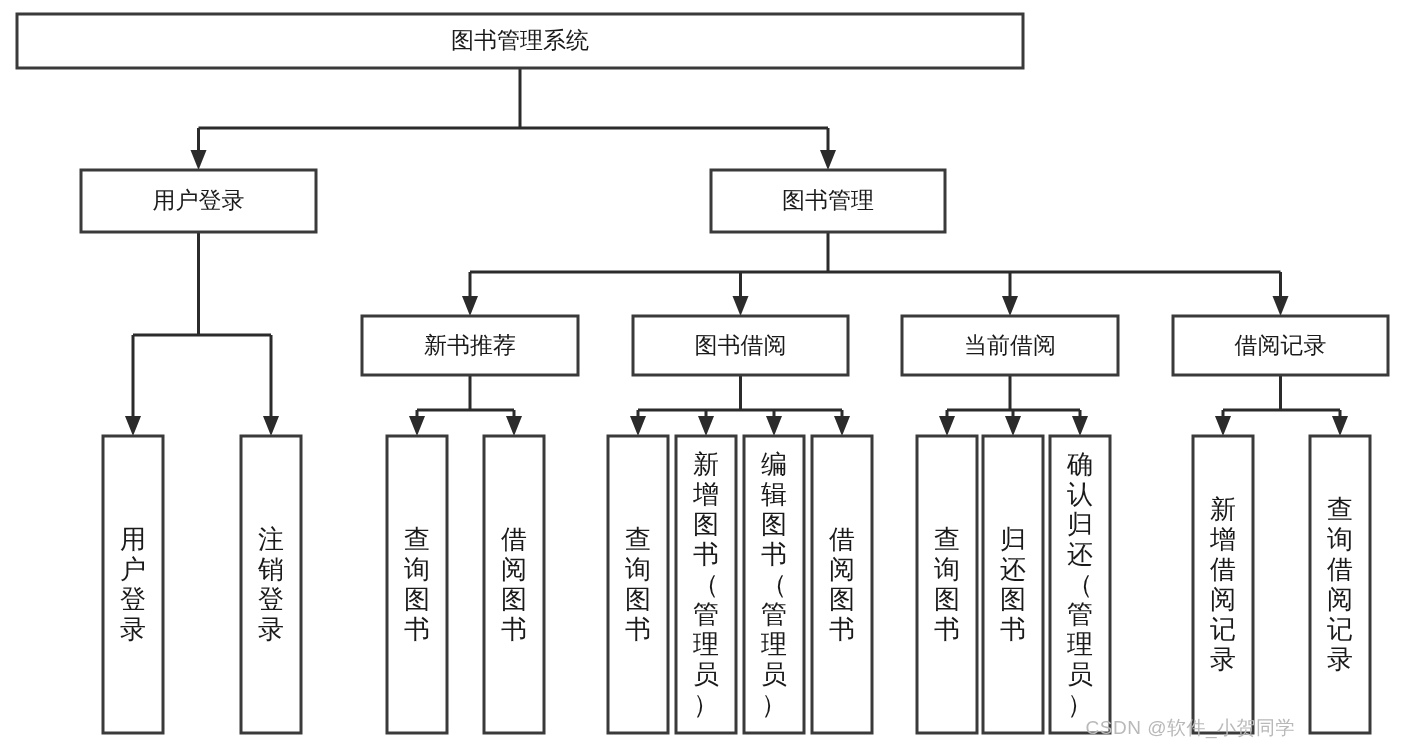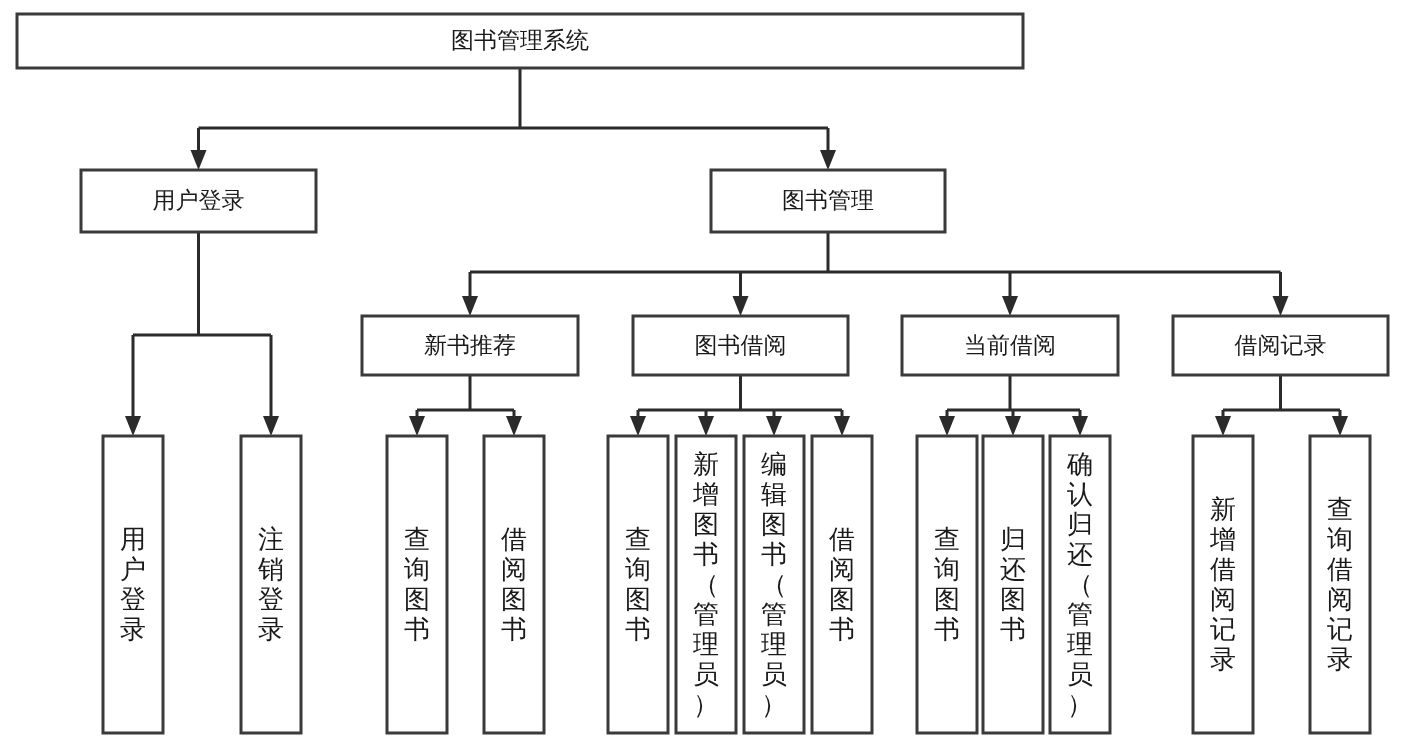--- a/index.html
+++ b/index.html
@@ -203,13 +203,14 @@
         <g>
           <rect x="1193" y="436" width="60" height="297" class="node-box"></rect>
           <text x="1223" y="517.9" class="node-label-vertical"><tspan x="1223" dy="0">新</tspan><tspan x="1223" dy="30">增</tspan><tspan x="1223" dy="30">借</tspan><tspan x="1223" dy="30">阅</tspan><tspan x="1223" dy="30">记</tspan><tspan x="1223" dy="30">录</tspan></text>
         </g>
         <g>
           <rect x="1310" y="436" width="60" height="297" class="node-box"></rect>
           <text x="1340" y="517.9" class="node-label-vertical"><tspan x="1340" dy="0">查</tspan><tspan x="1340" dy="30">询</tspan><tspan x="1340" dy="30">借</tspan><tspan x="1340" dy="30">阅</tspan><tspan x="1340" dy="30">记</tspan><tspan x="1340" dy="30">录</tspan></text>
         </g>
       </g>
   </svg>
+  <div class="watermark">CSDN @软件_小贺同学</div>
 </div>
 
 </body></html>

